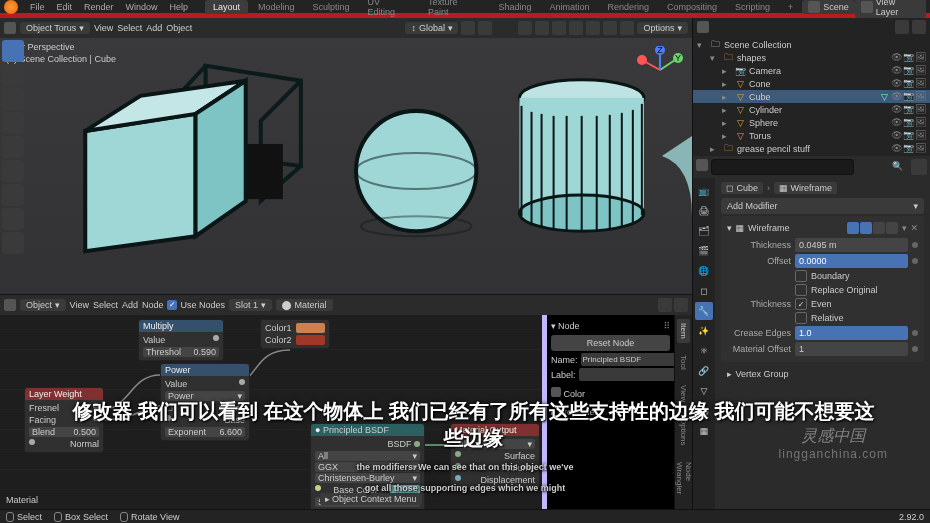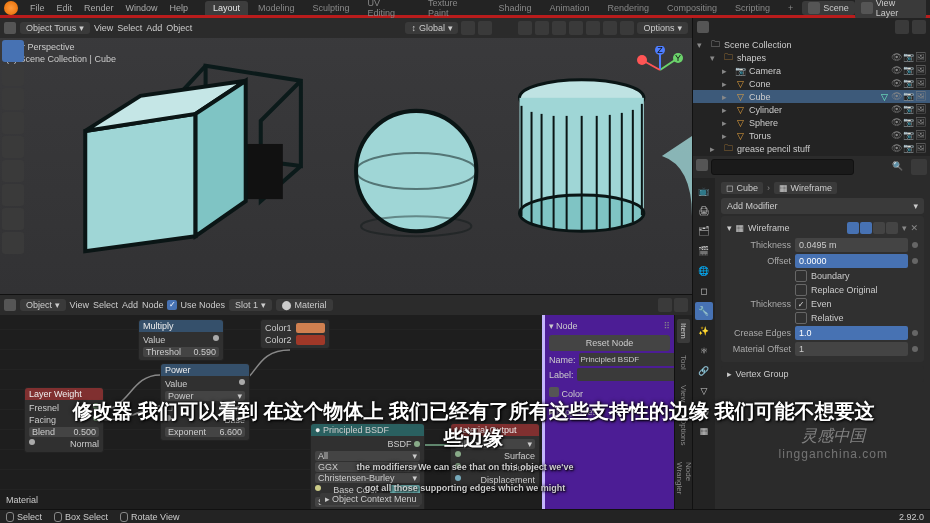--- a/index.html
+++ b/index.html
@@ -1,17 +1,17 @@
 <!DOCTYPE html>
 <html><head>
 <meta charset="utf-8">
 <style>
 * { margin:0; padding:0; box-sizing:border-box; font-family:-apple-system,BlinkMacSystemFont,"Segoe UI",Arial,sans-serif; font-size:9px; color:#ccc; }
 body { width:930px; height:523px; background:#1e1e1e; overflow:hidden; position:relative; }
-.topbar { height:18px; background:#232323; display:flex; align-items:center; padding:0 4px; border-bottom:3px solid #b91c1c; }
+.topbar { height:18px; background:#232323; display:flex; align-items:center; padding:0 4px; border-bottom:5px solid #b91c1c; }
 .topbar .blender-icon { width:14px; height:14px; background:radial-gradient(circle,#ff9a3c,#e66a00); border-radius:50%; margin-right:6px; }
 .topbar .menu-item { padding:0 6px; cursor:pointer; color:#aaa; }
 .topbar .tab { padding:2px 8px; color:#888; cursor:pointer; border-radius:3px 3px 0 0; margin:0 1px; }
 .topbar .tab.active { background:#3d3d3d; color:#e6e6e6; }
 .topbar .spacer { flex:1; }
 .pill { background:#3a3a3a; border-radius:3px; padding:1px 6px; display:flex; align-items:center; gap:3px; }
 .icon-sq { width:12px; height:12px; background:#555; border-radius:2px; display:inline-block; }
 .right-bar-sec { margin-left:auto; display:flex; gap:3px; align-items:center; }
 .small-btn { width:14px; height:14px; background:#3a3a3a; border-radius:2px; }
 
@@ -38,21 +38,21 @@
 .node.blue .nh { background:#35506b; }
 .node .nb { padding:2px 4px; }
 .node .row { display:flex; justify-content:space-between; padding:1px 0; color:#bbb; gap:4px; }
 .node .field { background:#444; border-radius:2px; padding:0 3px; margin:1px 0; display:flex; justify-content:space-between; }
 .node .clr { width:40px; height:10px; border-radius:2px; }
 .sock { width:6px; height:6px; border-radius:50%; background:#aaa; display:inline-block; }
 .sock.g { background:#8a8; }
 .sock.y { background:#cc8; }
 .sock.c { background:#7ab; }
 
-.ne-side { position:absolute; right:18px; top:20px; width:132px; bottom:0; background:#4c1d95; border-left:3px solid #c4b5fd; padding:4px; }
+.ne-side { position:absolute; right:18px; top:20px; width:132px; bottom:0; background:#000000; border-left:5px solid #c4b5fd; padding:4px; }
 .ne-side .hd { display:flex; justify-content:space-between; padding:2px 0; }
 .ne-side .btn { background:#444; text-align:center; padding:3px; border-radius:3px; margin:2px 0; }
 .ne-side .fld { display:flex; gap:3px; margin:2px 0; align-items:center; }
 .ne-side .fld input { flex:1; background:#3a3a3a; border:none; padding:2px; color:#ccc; font-size:8px; border-radius:2px; }
 .ne-side .chk { width:10px; height:10px; background:#555; border-radius:2px; display:inline-block; }
 .ne-tabs { position:absolute; right:0; top:20px; width:18px; bottom:0; background:#232323; border-left:1px solid #111; display:flex; flex-direction:column; align-items:center; padding-top:4px; gap:8px; }
 .ne-tabs .vtab { writing-mode:vertical-rl; font-size:8px; color:#888; padding:4px 2px; cursor:pointer; }
 .ne-tabs .vtab.active { background:#3a3a3a; color:#ccc; border-radius:2px; }
 
 .right-panel { width:238px; background:#2b2b2b; border-left:1px solid #111; display:flex; flex-direction:column; }

